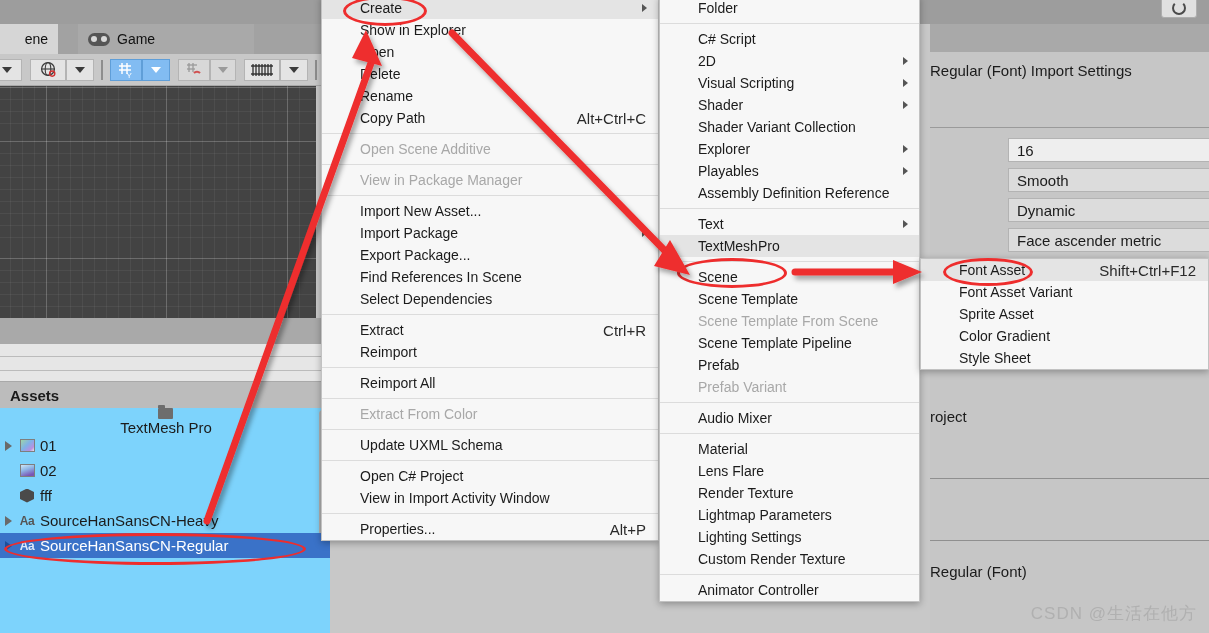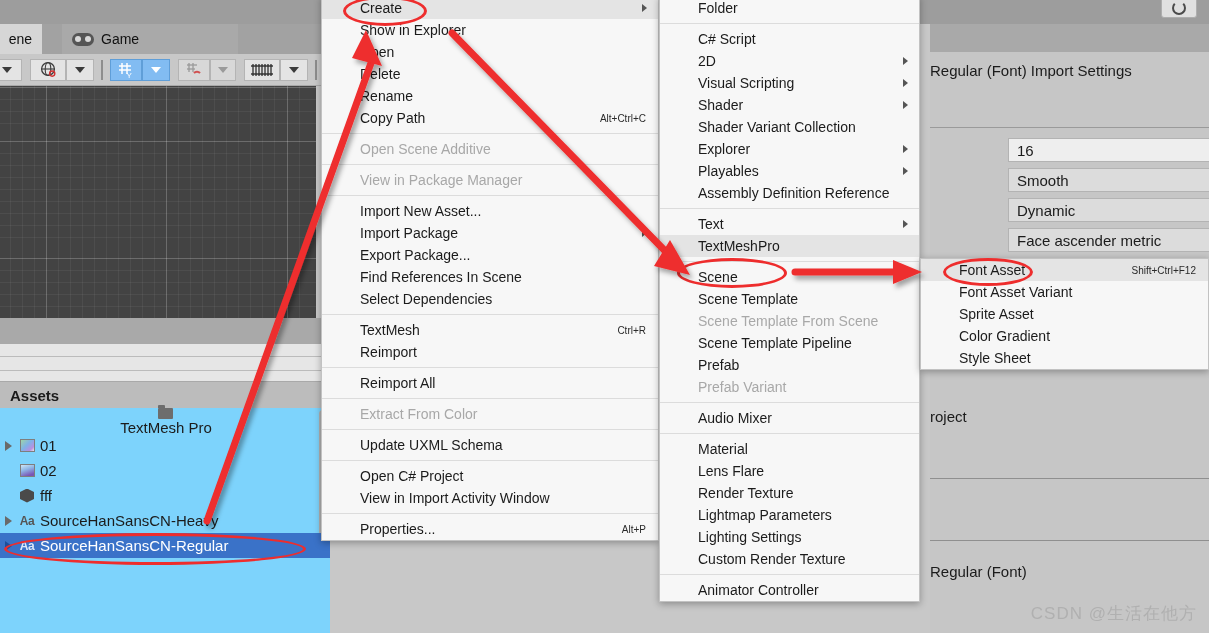--- a/index.html
+++ b/index.html
@@ -12,21 +12,21 @@
     color:#111;
   }
   #root { position:absolute; inset:0; }
 
   
   .editor-bg { position:absolute; inset:0; background:#c8c8c8; }
 
   .top-strip { position:absolute; left:0; top:0; width:1209px; height:24px; background:#9d9d9d; }
 
   
-  .tabbar { position:absolute; left:0; top:24px; width:330px; height:30px; background:#a2a2a2;text-align:center; }
+  .tabbar { position:absolute; left:16px; top:24px; width:330px; height:30px; background:#a2a2a2;text-align:center; }
   .tab {
     position:absolute; top:0; height:30px; line-height:30px;
     font-size:14px; color:#111; padding:0 10px; display:flex; align-items:center; gap:7px;
   }
   .tab.active { background:#d6d6d6; }
   .tab-scene { left:-42px; width:84px; justify-content:flex-end; }
   .tab-game { left:62px; width:176px; background:#a9a9a9; }
   .gamepad {
     width:22px; height:13px; background:#555; border-radius:7px; position:relative; flex:none;
   }
@@ -128,21 +128,21 @@
     border:1px solid #c2c2c2;
     box-shadow:0 2px 7px rgba(0,0,0,.30);
     font-size:14px; color:#1b1b1b;
   }
   .menu-item {
     position:relative; height:22px; display:flex; align-items:center;
     padding-left:38px; padding-right:12px; white-space:nowrap;
   }
   .menu-item.hl { background:#e4e4e4; }
   .menu-item.disabled { color:#a8a8a8; }
-  .menu-item .shortcut { margin-left:auto; color:#2a2a2a; font-size:10px; padding-left:24px; }
+  .menu-item .shortcut { margin-left:auto; color:#2a2a2a; font-size:15px; padding-left:24px; }
   .menu-item .arrow {
     position:absolute; right:11px; top:50%; transform:translateY(-50%);
     width:0;height:0;border-top:4px solid transparent;border-bottom:4px solid transparent;border-left:5px solid #555;
   }
   .menu-sep { height:1px; background:#dcdcdc; margin:4px 0; }
 
   #menu1 { left:321px; top:-4px; width:338px; }
   #menu2 { left:659px; top:-4px; width:261px; }
   #menu3 { left:920px; top:258px; width:289px; }
 
@@ -410,21 +410,21 @@
         <span>Export Package...</span>
       </div>
     <div class="menu-item">
         <span>Find References In Scene</span>
       </div>
     <div class="menu-item">
         <span>Select Dependencies</span>
       </div>
     <div class="menu-sep"></div>
     <div class="menu-item">
-      <span>TextMesh</span>
+      <span>Extract</span>
       <span class="shortcut">Ctrl+R</span>
     </div>
     <div class="menu-item">
         <span>Reimport</span>
       </div>
     <div class="menu-sep"></div>
     <div class="menu-item">
         <span>Reimport All</span>
       </div>
     <div class="menu-sep"></div>

